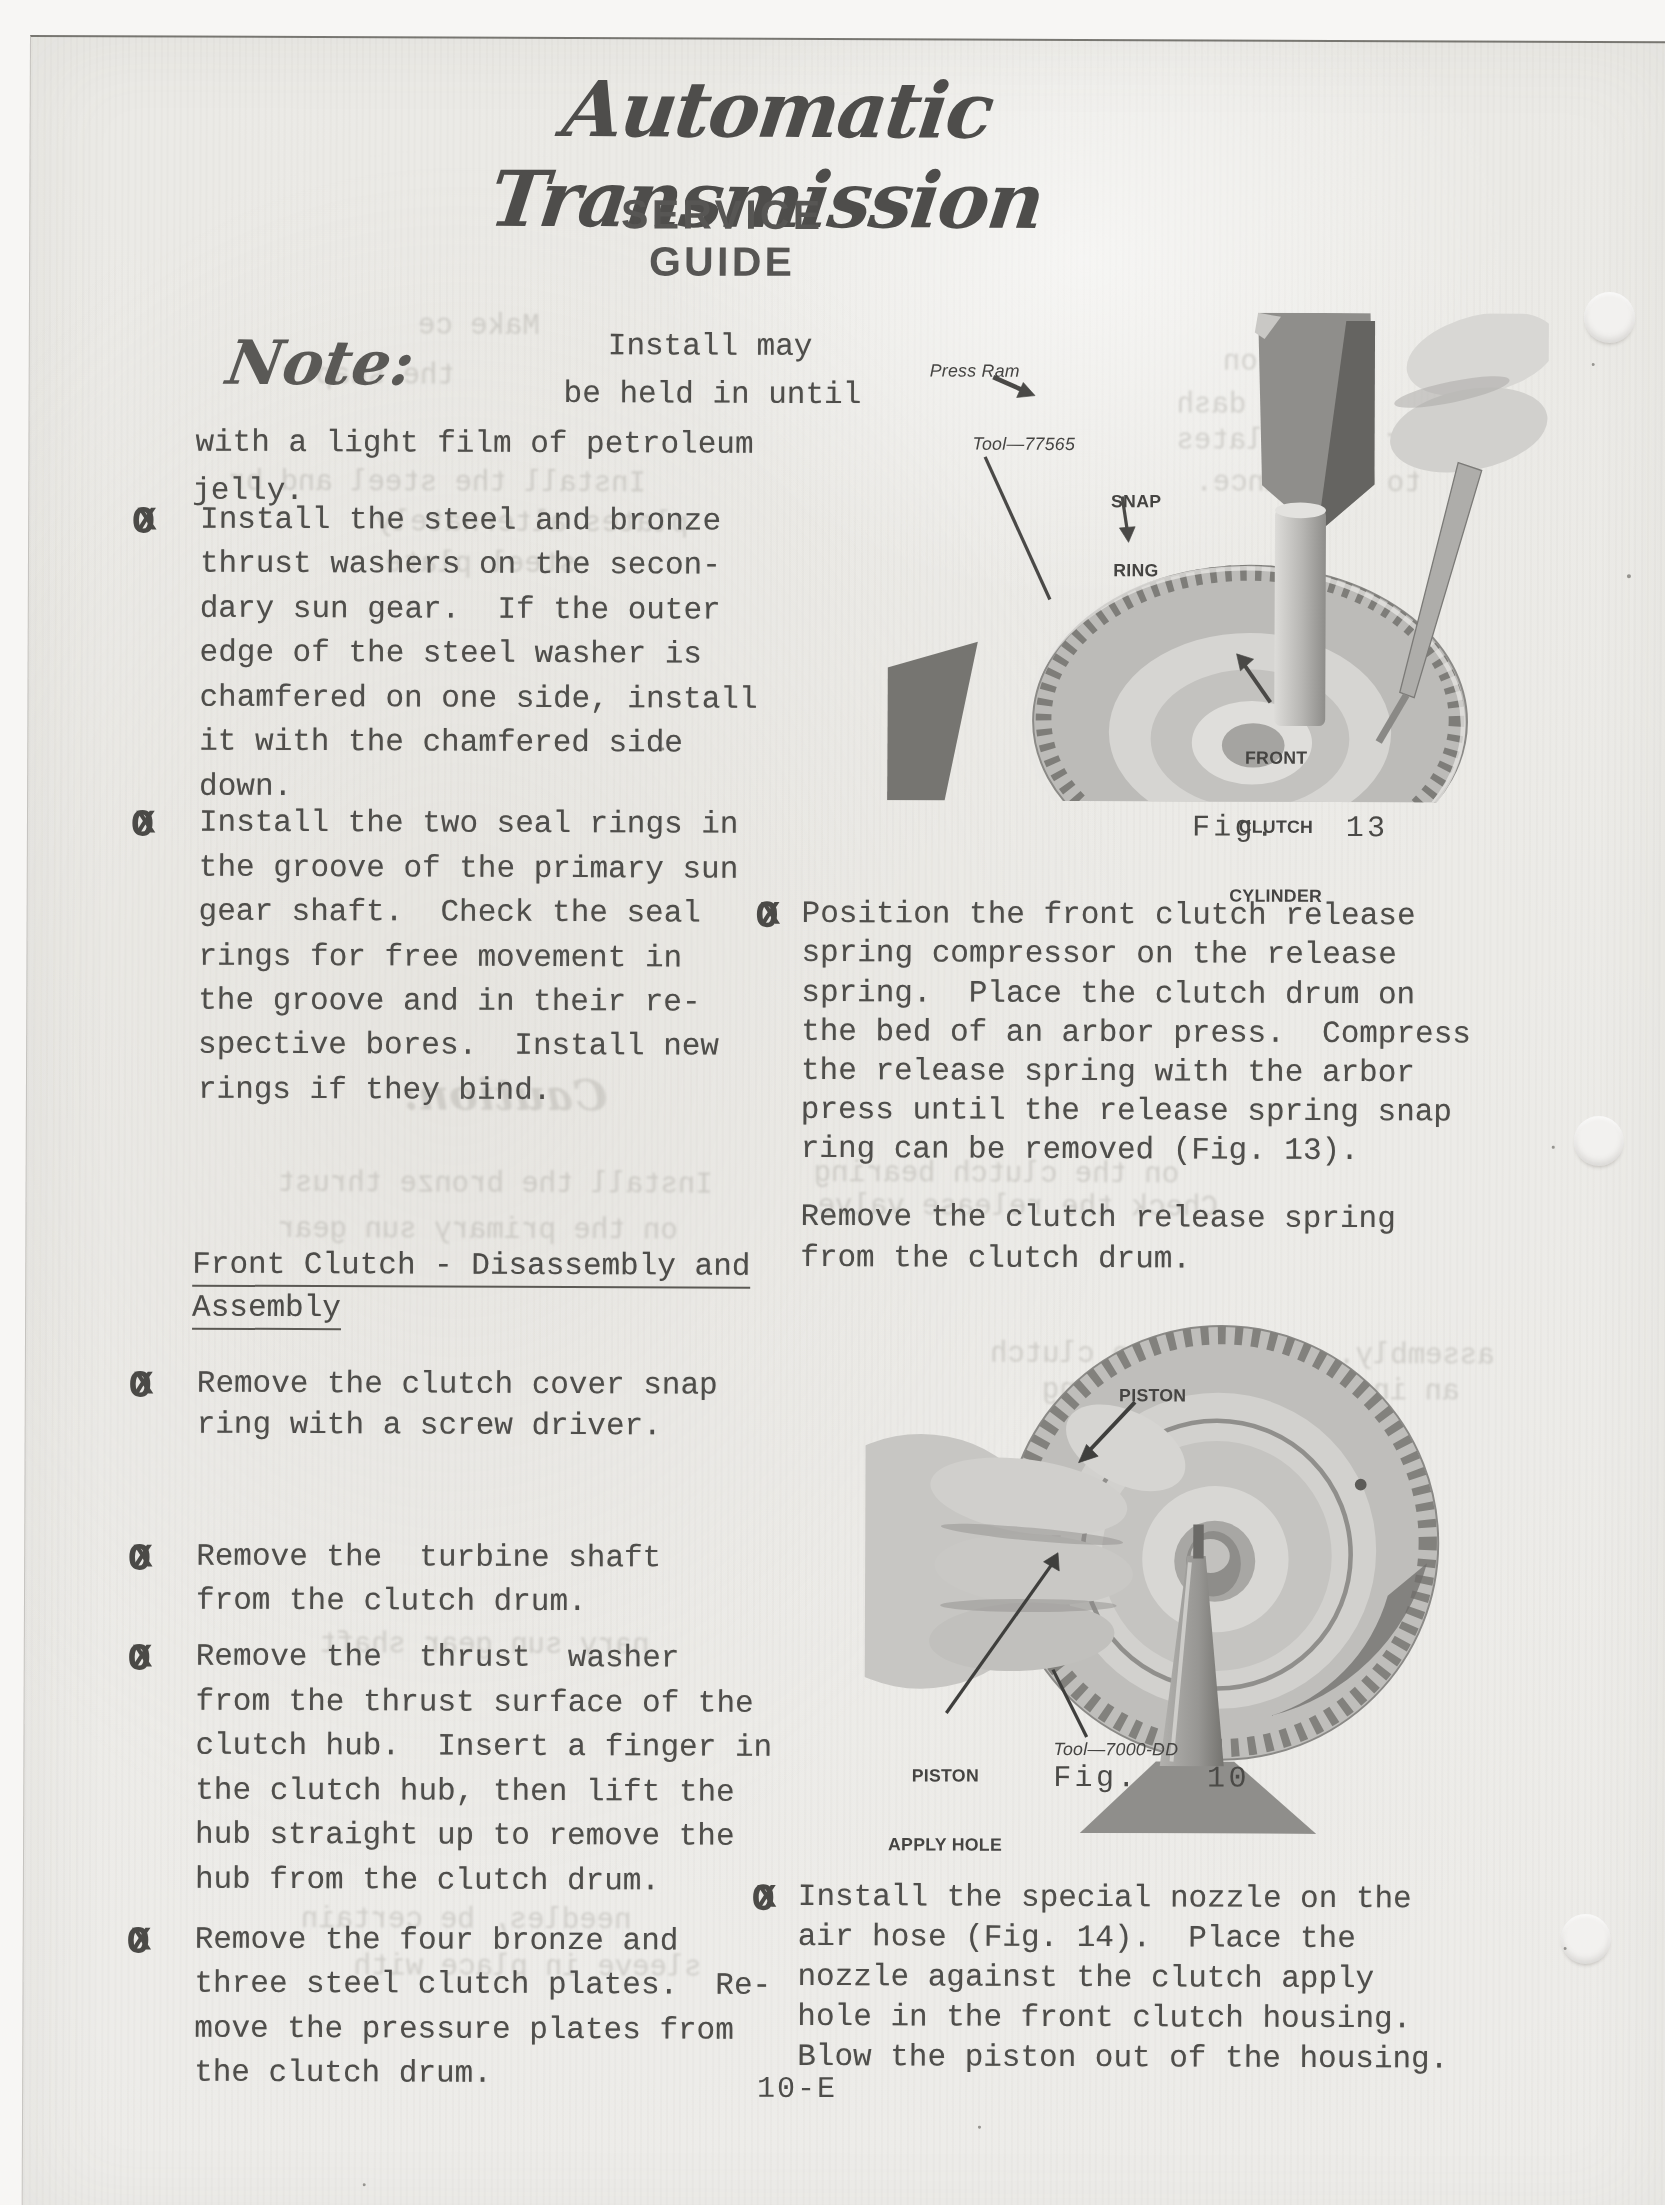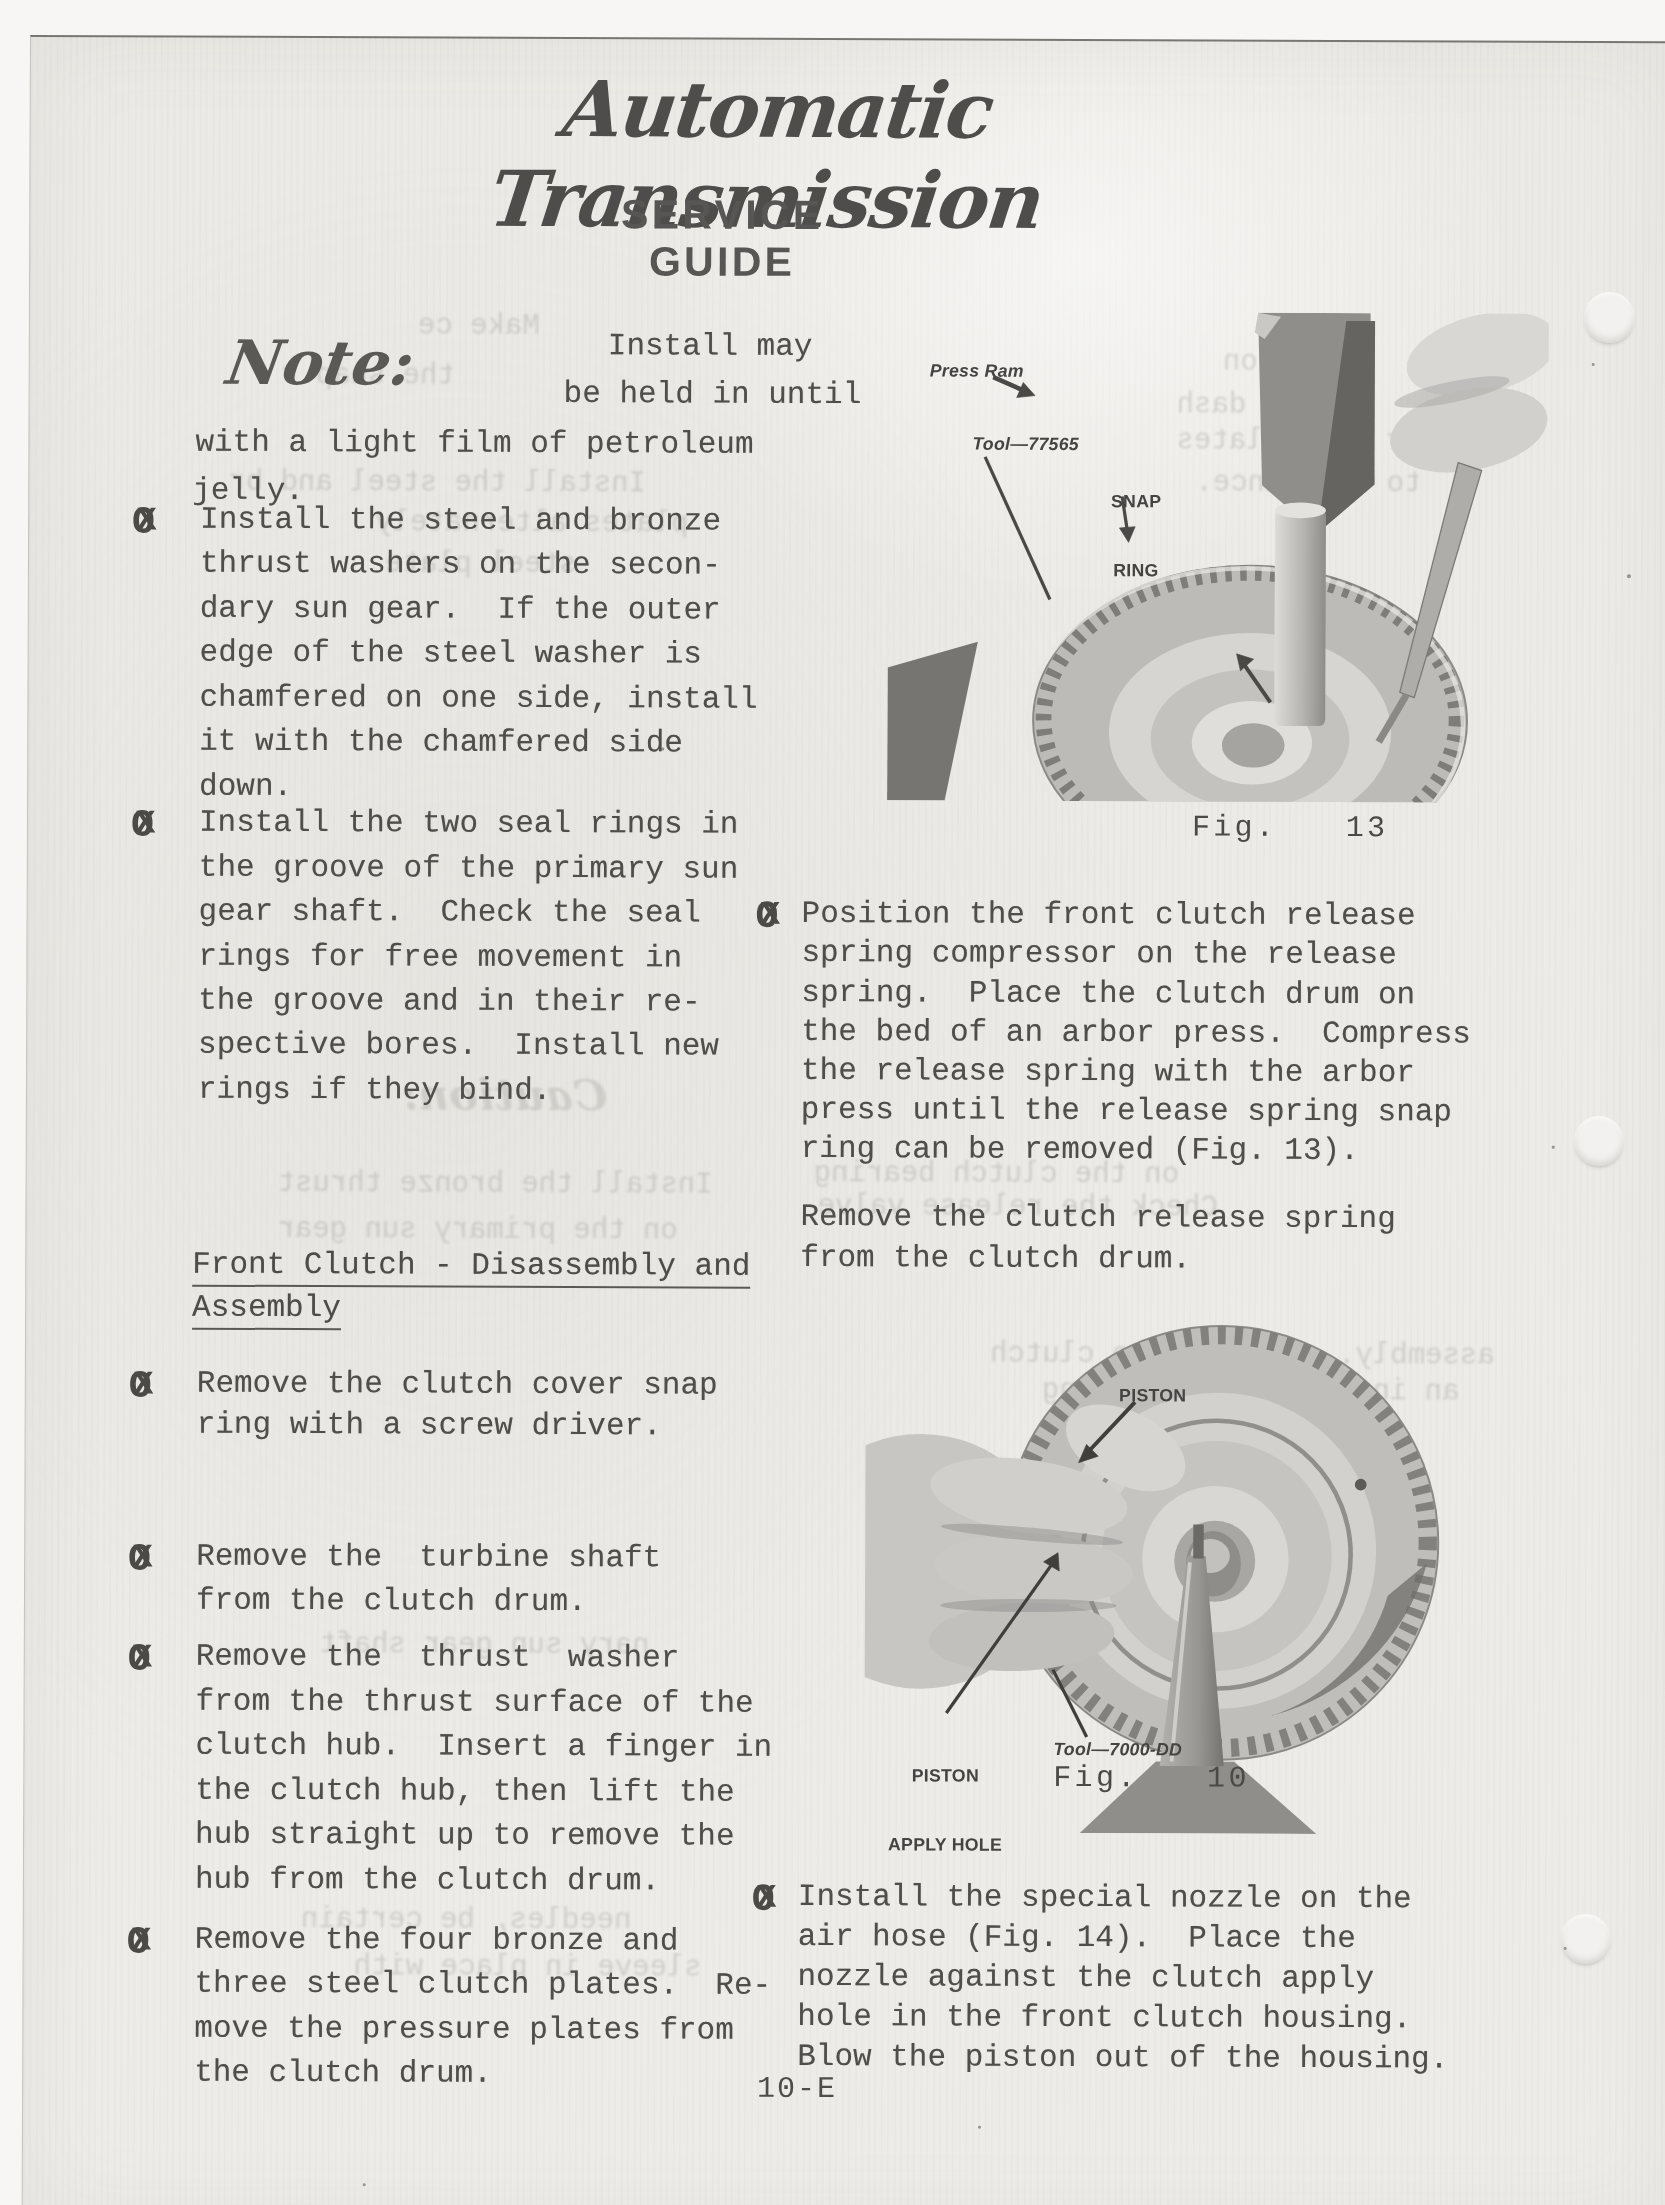--- a/index.html
+++ b/index.html
@@ -29,21 +29,21 @@
   .script{font-family:"DejaVu Serif",serif;font-style:italic;font-weight:700;color:#4e4d4b;}
   #title-script{position:absolute;left:366px;top:60px;width:811px;text-align:center;
                 font-size:77px;letter-spacing:-2px;transform:skewX(-7deg);}
   #title-sub{position:absolute;left:575px;top:187px;width:294px;text-align:center;
              font-family:"Liberation Sans",sans-serif;font-weight:700;font-size:41px;
              color:#575654;letter-spacing:3.3px;word-spacing:18.3px;}
   #note-label{position:absolute;left:228px;top:324px;font-size:61px;transform:skewX(-9deg);color:#5a5956;}
 
   .label{position:absolute;font-family:"Liberation Sans",sans-serif;font-size:17.7px;color:#454442;
          letter-spacing:0.3px;white-space:pre;}
-  .label.it{font-style:italic;font-weight:700;}
+  .label.it{font-style:italic;font-weight:400;}
   .label.c{text-align:center;line-height:23px;font-weight:600;}
   .caption{position:absolute;font:30px "Liberation Mono",monospace;color:#4b4a47;
            letter-spacing:3.3px;word-spacing:13px;white-space:pre;}
 
   .ghost{position:absolute;font-family:"Liberation Mono",monospace;font-size:29px;color:#8f8c85;
          opacity:.30;transform:scaleX(-1);filter:blur(1px);white-space:pre;}
   .ghost.scripty{font-family:"DejaVu Serif",serif;font-style:italic;font-weight:700;font-size:43px;opacity:.26;}
 
   .hole{position:absolute;border-radius:50%;background:#f2f1ef;
         box-shadow:inset 0 -3.9px 5.9px rgba(108,102,92,.18), inset 0 2px 3.9px rgba(255,255,255,.85),
@@ -196,20 +196,25 @@
        <polygon points="534,522 560,530 540,548"></polygon>
      </g>
    </svg>
 
    <div class="label it" style="left:930px;top:355px">Press Ram</div>
    <div class="label it" style="left:973px;top:428px">Tool—77565</div>
    <div class="label c" style="left:1111px;top:438px;width:52px">
      <div>SNAP</div>
      <div>RING</div>
    </div>
+   <div class="label c" style="left:1223px;top:694px;width:110px">
+     <div>FRONT</div>
+     <div>CLUTCH</div>
+     <div>CYLINDER</div>
+   </div>
    <div class="caption" style="left:1194px;top:804px">Fig.  13</div>
 
    <div class="bullet" style="left:758px;top:893px">
      <span class="o">O</span>
      <span class="x">X</span>
    </div>
    <div class="t rt" style="left:804px;top:893px">Position the front clutch release</div>
    <div class="t rt" style="left:804px;top:932px">spring compressor on the release</div>
    <div class="t rt" style="left:804px;top:972px">spring.  Place the clutch drum on</div>
    <div class="t rt" style="left:804px;top:1011px">the bed of an arbor press.  Compress</div>

